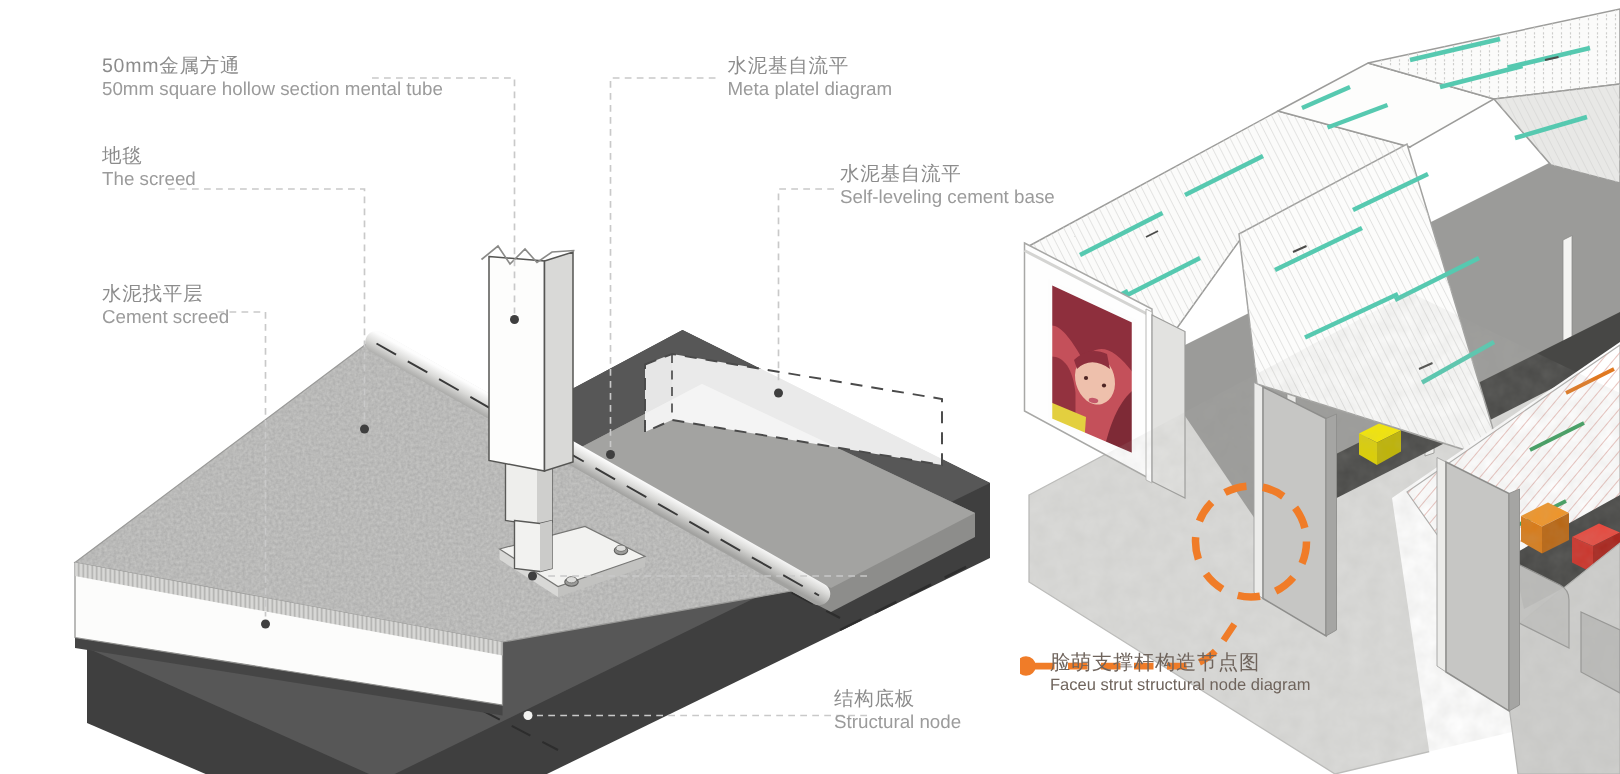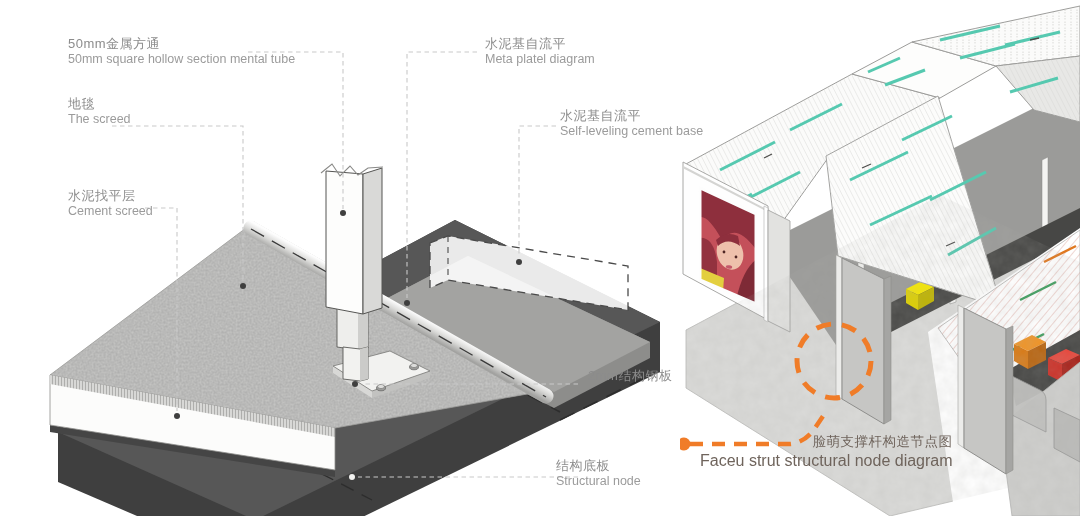--- a/index.html
+++ b/index.html
@@ -11,22 +11,22 @@
   .lbl .zh{font-size:13px;color:#8c8c8c;letter-spacing:.5px;}
   .lbl .en{font-size:12.5px;color:#9b9b9b;text-align:right;}
   .lbl-square-tube{left:68px;top:36px;}
   .lbl-metal-retainer{left:485px;top:36px;}
   .lbl-carpet{left:68px;top:96px;}
   .lbl-self-leveling{left:560px;top:108px;}
   .lbl-cement-screed{left:68px;top:188px;}
   .lbl-steel-plate{left:588px;top:368px;}
   .lbl-structural-floor{left:556px;top:458px;}
   .lbl-callout{left:700px;top:434px;}
-  .lbl-callout .zh{color:#6f645c;font-size:13.5px;text-align:right;}
-  .lbl-callout .en{color:#6f645c;font-size:16px;}
+  .lbl-callout .zh{color:#6f645c;font-size:13.5px;}
+  .lbl-callout .en{color:#6f645c;font-size:11px;}
 </style>
 </head>
 <body>
 
 <div class="stage">
 
   <svg style="left:0;" width="680" height="516" viewBox="0 0 680 516">
     <defs>
       <linearGradient id="stripGrad" gradientUnits="userSpaceOnUse" x1="402" y1="305.5" x2="394.8" y2="318.5">
         <stop offset="0" stop-color="#fdfdfd"></stop>
@@ -300,21 +300,20 @@
   </div>
   <div class="lbl lbl-self-leveling">
     <div class="zh">水泥基自流平</div>
     <div class="en">Self-leveling cement base</div>
   </div>
   <div class="lbl lbl-cement-screed">
     <div class="zh">水泥找平层</div>
     <div class="en">Cement screed</div>
   </div>
   <div class="lbl lbl-steel-plate">
-    <div class="zh">2mm结构钢板</div>
   </div>
   <div class="lbl lbl-structural-floor">
     <div class="zh">结构底板</div>
     <div class="en">Structural node</div>
   </div>
   <div class="lbl lbl-callout">
     <div class="zh">脸萌支撑杆构造节点图</div>
     <div class="en">Faceu strut structural node diagram</div>
   </div>
 

